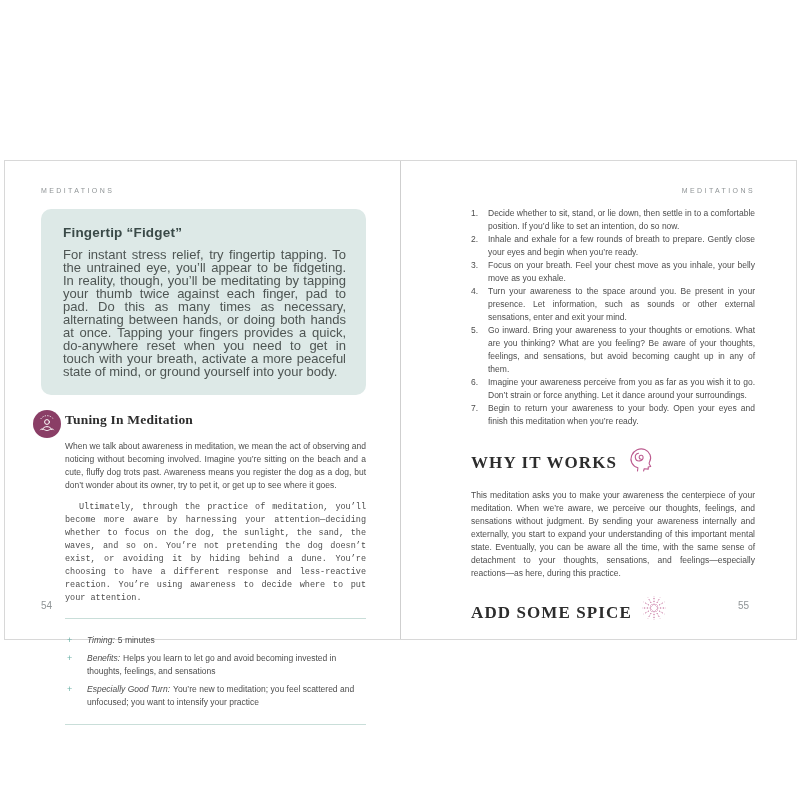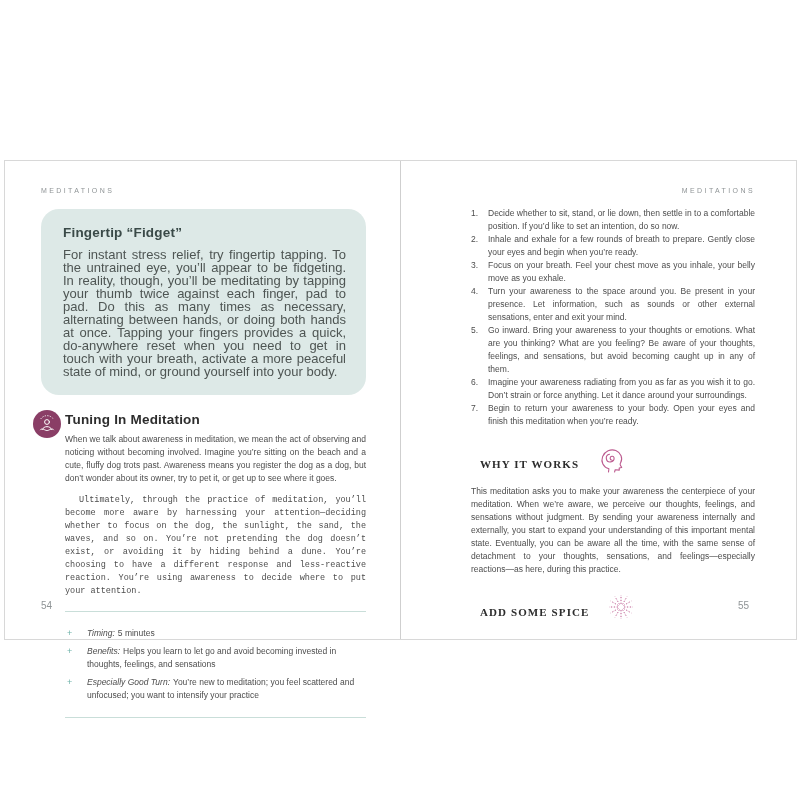--- a/index.html
+++ b/index.html
@@ -27,21 +27,21 @@
   .kicker{
     font-size:7px; letter-spacing:2.4px;
     color:#8f9496; text-transform:uppercase;
   }
   .kicker-right{ text-align:right; }
 
   
   .callout{
     margin-top:15px;
     background:#dde9e7;
-    border-radius:18px;
+    border-radius:10px;
     padding:16px 20px 17px 22px;
   }
   .callout-title{
     font-size:13.5px; font-weight:bold;
     color:#3a4a48; letter-spacing:.2px;
   }
   .callout-body{
     margin-top:8px;
     font-size:13px; line-height:13px;
     color:#4e5553; text-align:justify;
@@ -52,26 +52,26 @@
     position:relative;
     margin-top:17px;
     padding-left:24px;
   }
   .section-icon{
     position:absolute; left:-8px; top:-2px;
     width:28px; height:28px;
   }
   .section-title{
     margin:0;
-    font-family:Liberation Sans, sans-serif;
+    font-family:Liberation Serif, serif;
     font-size:13.5px; font-weight:bold;
     color:#2d2d2d; letter-spacing:.2px;
   }
   .para{
-    margin-top:6px;
+    margin-top:12px;
     font-size:8.5px; line-height:13px;
     color:#4d4d4d; text-align:justify;
   }
   .para-indent{ text-indent:14px; margin-top:2px;font-family:Liberation Mono, monospace; }
 
   
   .facts{
     margin:13px 0 0 24px;
     border-top:1px solid #c9ded9;
     border-bottom:1px solid #c9ded9;
@@ -104,23 +104,23 @@
     color:#4d4d4d;
   }
   .step-num{ width:17px; flex:0 0 17px; color:#4d4d4d; }
   .step-text{ flex:1; text-align:justify; }
 
   .subhead{
     display:flex; align-items:center;
     margin-top:21px;
   }
   .subhead-title{
-    margin:9px;
+    margin:0;
     font-family:"Liberation Serif", serif;
-    font-size:11px; font-weight:bold;
+    font-size:17px; font-weight:bold;
     color:#2d2d2d; letter-spacing:1.1px;
   }
   .subhead-icon{ margin-left:9px; margin-top:-6px; }
 </style>
 </head>
 <body>
 
 <div class="spread">
 
   <div class="page page-left">
@@ -185,21 +185,21 @@
       <div class="step">
         <span class="step-num">4.</span>
         <span class="step-text">Turn your awareness to the space around you. Be present in your presence. Let information, such as sounds or other external sensations, enter and exit your mind.</span>
       </div>
       <div class="step">
         <span class="step-num">5.</span>
         <span class="step-text">Go inward. Bring your awareness to your thoughts or emotions. What are you thinking? What are you feeling? Be aware of your thoughts, feelings, and sensations, but avoid becoming caught up in any of them.</span>
       </div>
       <div class="step">
         <span class="step-num">6.</span>
-        <span class="step-text">Imagine your awareness radiating from you as far as you wish it to go. Don’t strain or force anything. Let it dance around your surroundings.</span>
+        <span class="step-text">Imagine your awareness perceive from you as far as you wish it to go. Don’t strain or force anything. Let it dance around your surroundings.</span>
       </div>
       <div class="step">
         <span class="step-num">7.</span>
         <span class="step-text">Begin to return your awareness to your body. Open your eyes and finish this meditation when you’re ready.</span>
       </div>
     </div>
 
     <div class="subhead">
       <h3 class="subhead-title">WHY IT WORKS</h3>
       <span class="subhead-icon">

